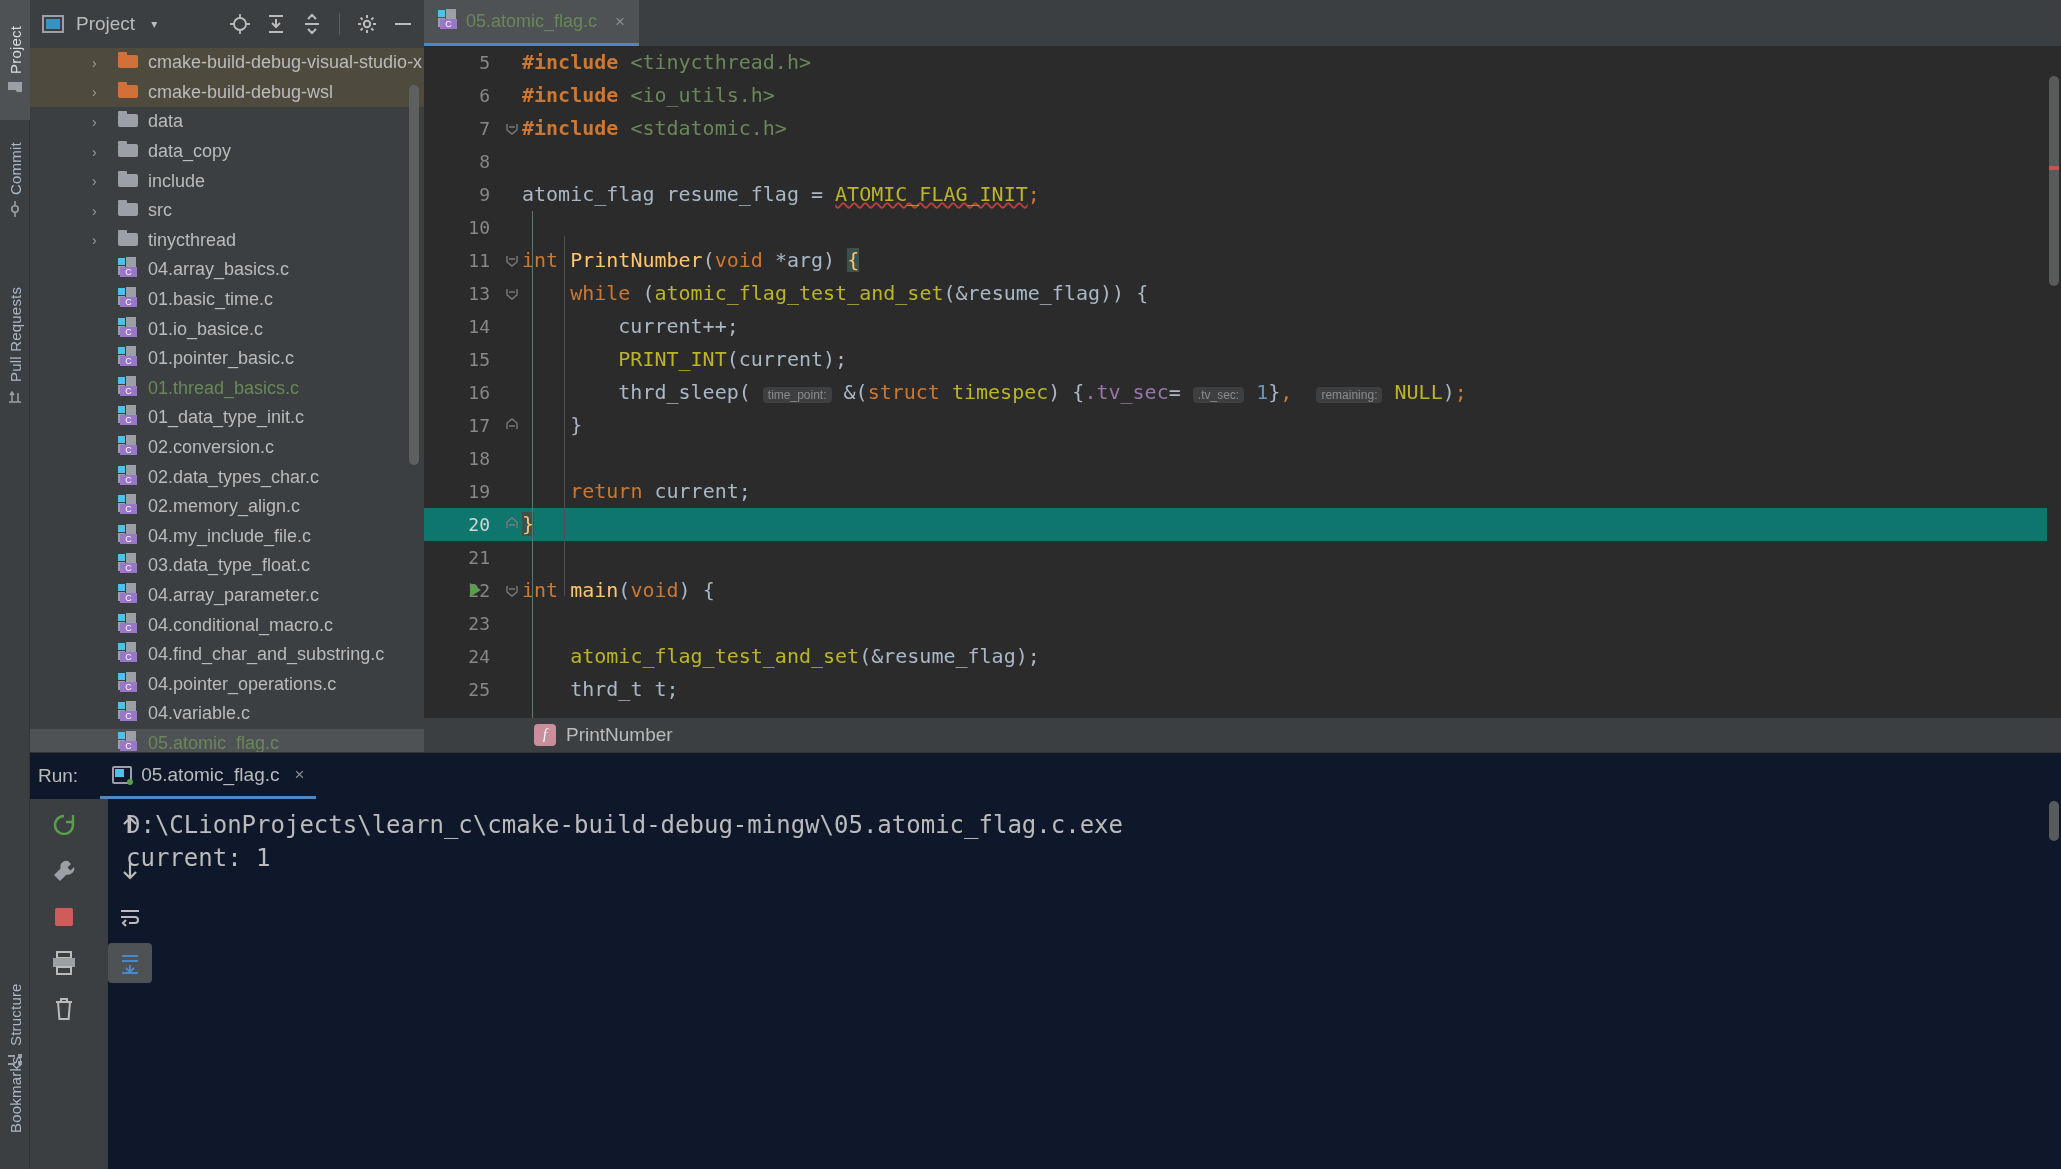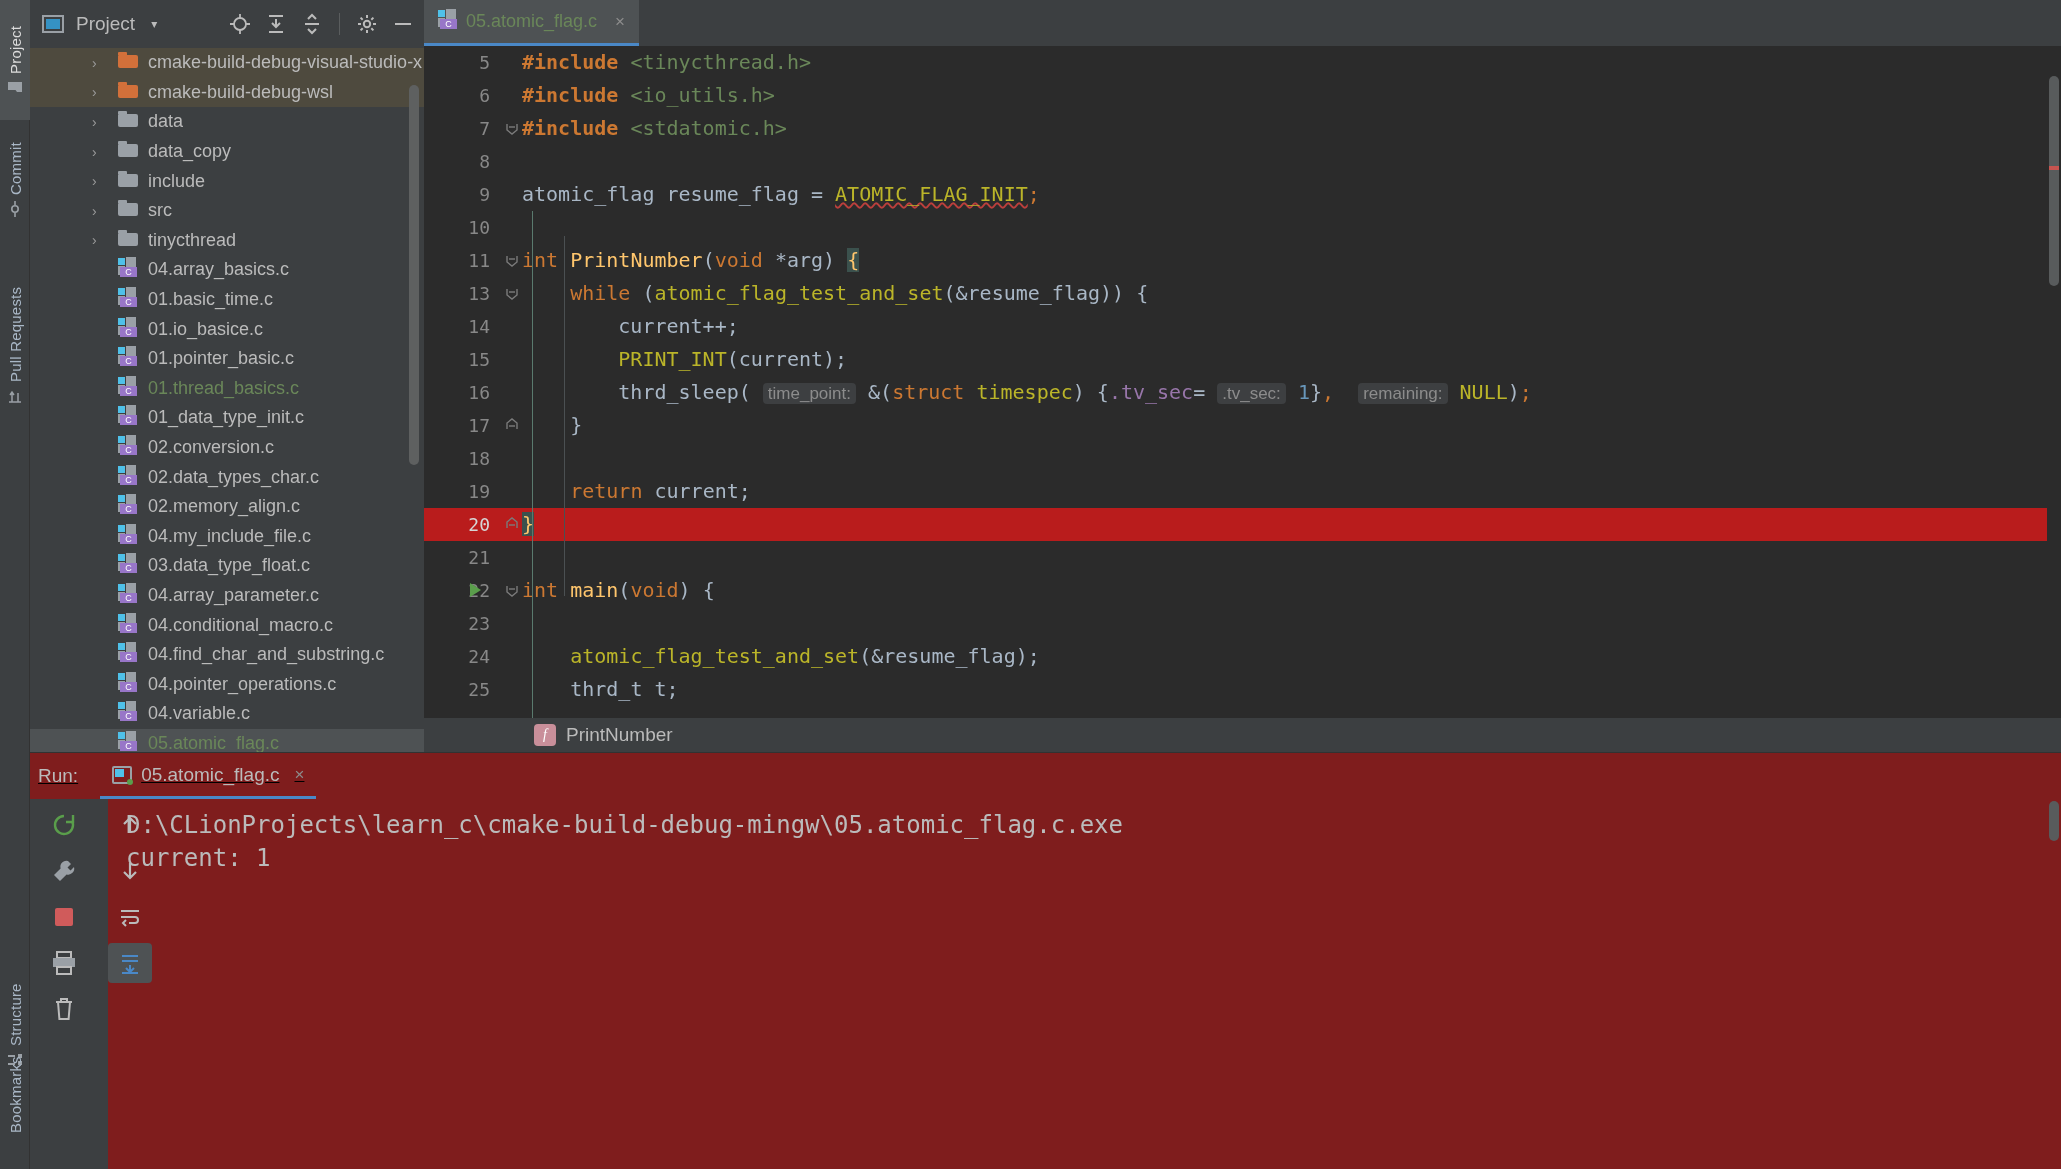--- a/index.html
+++ b/index.html
@@ -112,21 +112,21 @@
   .dot-red:after{content:"!";position:absolute;left:0;right:0;top:-2px;text-align:center;color:#fff;font-size:11px;font-weight:bold;}
   .dot-yel { width:15px;height:15px;border-radius:50%;background:#bbb529; display:inline-block; position:relative;}
   .dot-yel:after{content:"!";position:absolute;left:0;right:0;top:-2px;text-align:center;color:#2b2b2b;font-size:11px;font-weight:bold;}
 
   .code-area {
     position: absolute; left: 0; top: 46px; right: 0; bottom: 0;
     background: #2b2b2b; overflow: hidden;
     font-family: "DejaVu Sans Mono", monospace; font-size: 20px;
   }
   .cline { height: 33px; position: relative; white-space: pre; }
-  .cline.cur { background: #b91c1c; }
+  .cline.cur { background: #0f766e; }
   .gutter {
     position: absolute; left: 0; top: 0; width: 74px; height: 33px;
     text-align: right; color: #888888; font-size: 18px; line-height: 33px;
     padding-right: 8px;
   }
   .gutter.cur { color: #d6d6d6; }
   .fold {
     position: absolute; left: 80px; top: 8px; width: 16px; height: 16px;
     color:#888; font-size: 13px; line-height: 14px;
   }
@@ -140,21 +140,21 @@
   .t-macro{ color: #bbb529; }
   .t-str  { color: #6a8759; }
   .t-num  { color: #6897bb; }
   .t-fld  { color: #9876aa; }
   .t-def  { color: #a9b7c6; }
   .t-const{ color: #bbb529; }
   .t-brace-hl { background:#3b514d; color:#ffc66d; }
   .t-err { text-decoration: underline wavy #bc3f3c; text-decoration-skip-ink:none; }
   .hint {
     background:#3d3f41; color:#8c8c8c; border-radius:4px; padding:1px 5px;
-    font-size:17px; font-family:"Liberation Sans", sans-serif;
+    font-size:12px; font-family:"Liberation Sans", sans-serif;
   }
 
   .indentguide { position:absolute; top:0; bottom:0; width:1px; background:#4b5052; }
 
   .editor-vscroll {
     position:absolute; right:0; top:46px; width:14px; bottom:0; background:#2b2b2b;
   }
   .editor-vscroll .thumb {
     position:absolute; right:2px; top:30px; width:10px; height:210px; background:#585b5c; border-radius:5px;
   }
@@ -168,23 +168,22 @@
   }
   .bc-ic {
     width:22px;height:22px;border-radius:4px;background:#c98f9a;color:#ffffff;
     font-size:14px; font-style:italic; display:flex;align-items:center;justify-content:center;
     font-family:"Liberation Serif", serif;
   }
   .bc-label { color:#bbbbbb; font-size:19px; }
 
   
   .run-panel {
-    position: absolute; left: 30px; top: 752px; right: 0; bottom: 0; background: #7f1d1d;
+    position: absolute; left: 30px; top: 752px; right: 0; bottom: 0; background: #0f172a;
     border-top: 1px solid #323232;
-    text-decoration: underline;
   }
   .run-head { height: 46px; display:flex; align-items:center; gap: 0; padding-left: 8px; }
   .run-label { color:#bbbbbb; font-size:19px; margin-right: 22px; }
   .run-tab {
     display:flex;align-items:center;gap:9px; padding: 0 12px; height: 46px;
     border-bottom: 3px solid #4a88c7; color:#bbbbbb; font-size:19px;
   }
   .run-tab .close { color:#8d8d8d; font-size:17px; margin-left:6px;}
   .runtab-ic { width:20px;height:18px;position:relative; display:inline-block;}
   .runtab-ic .o { position:absolute;inset:0;border:2px solid #9aa0a6;border-radius:2px;}

